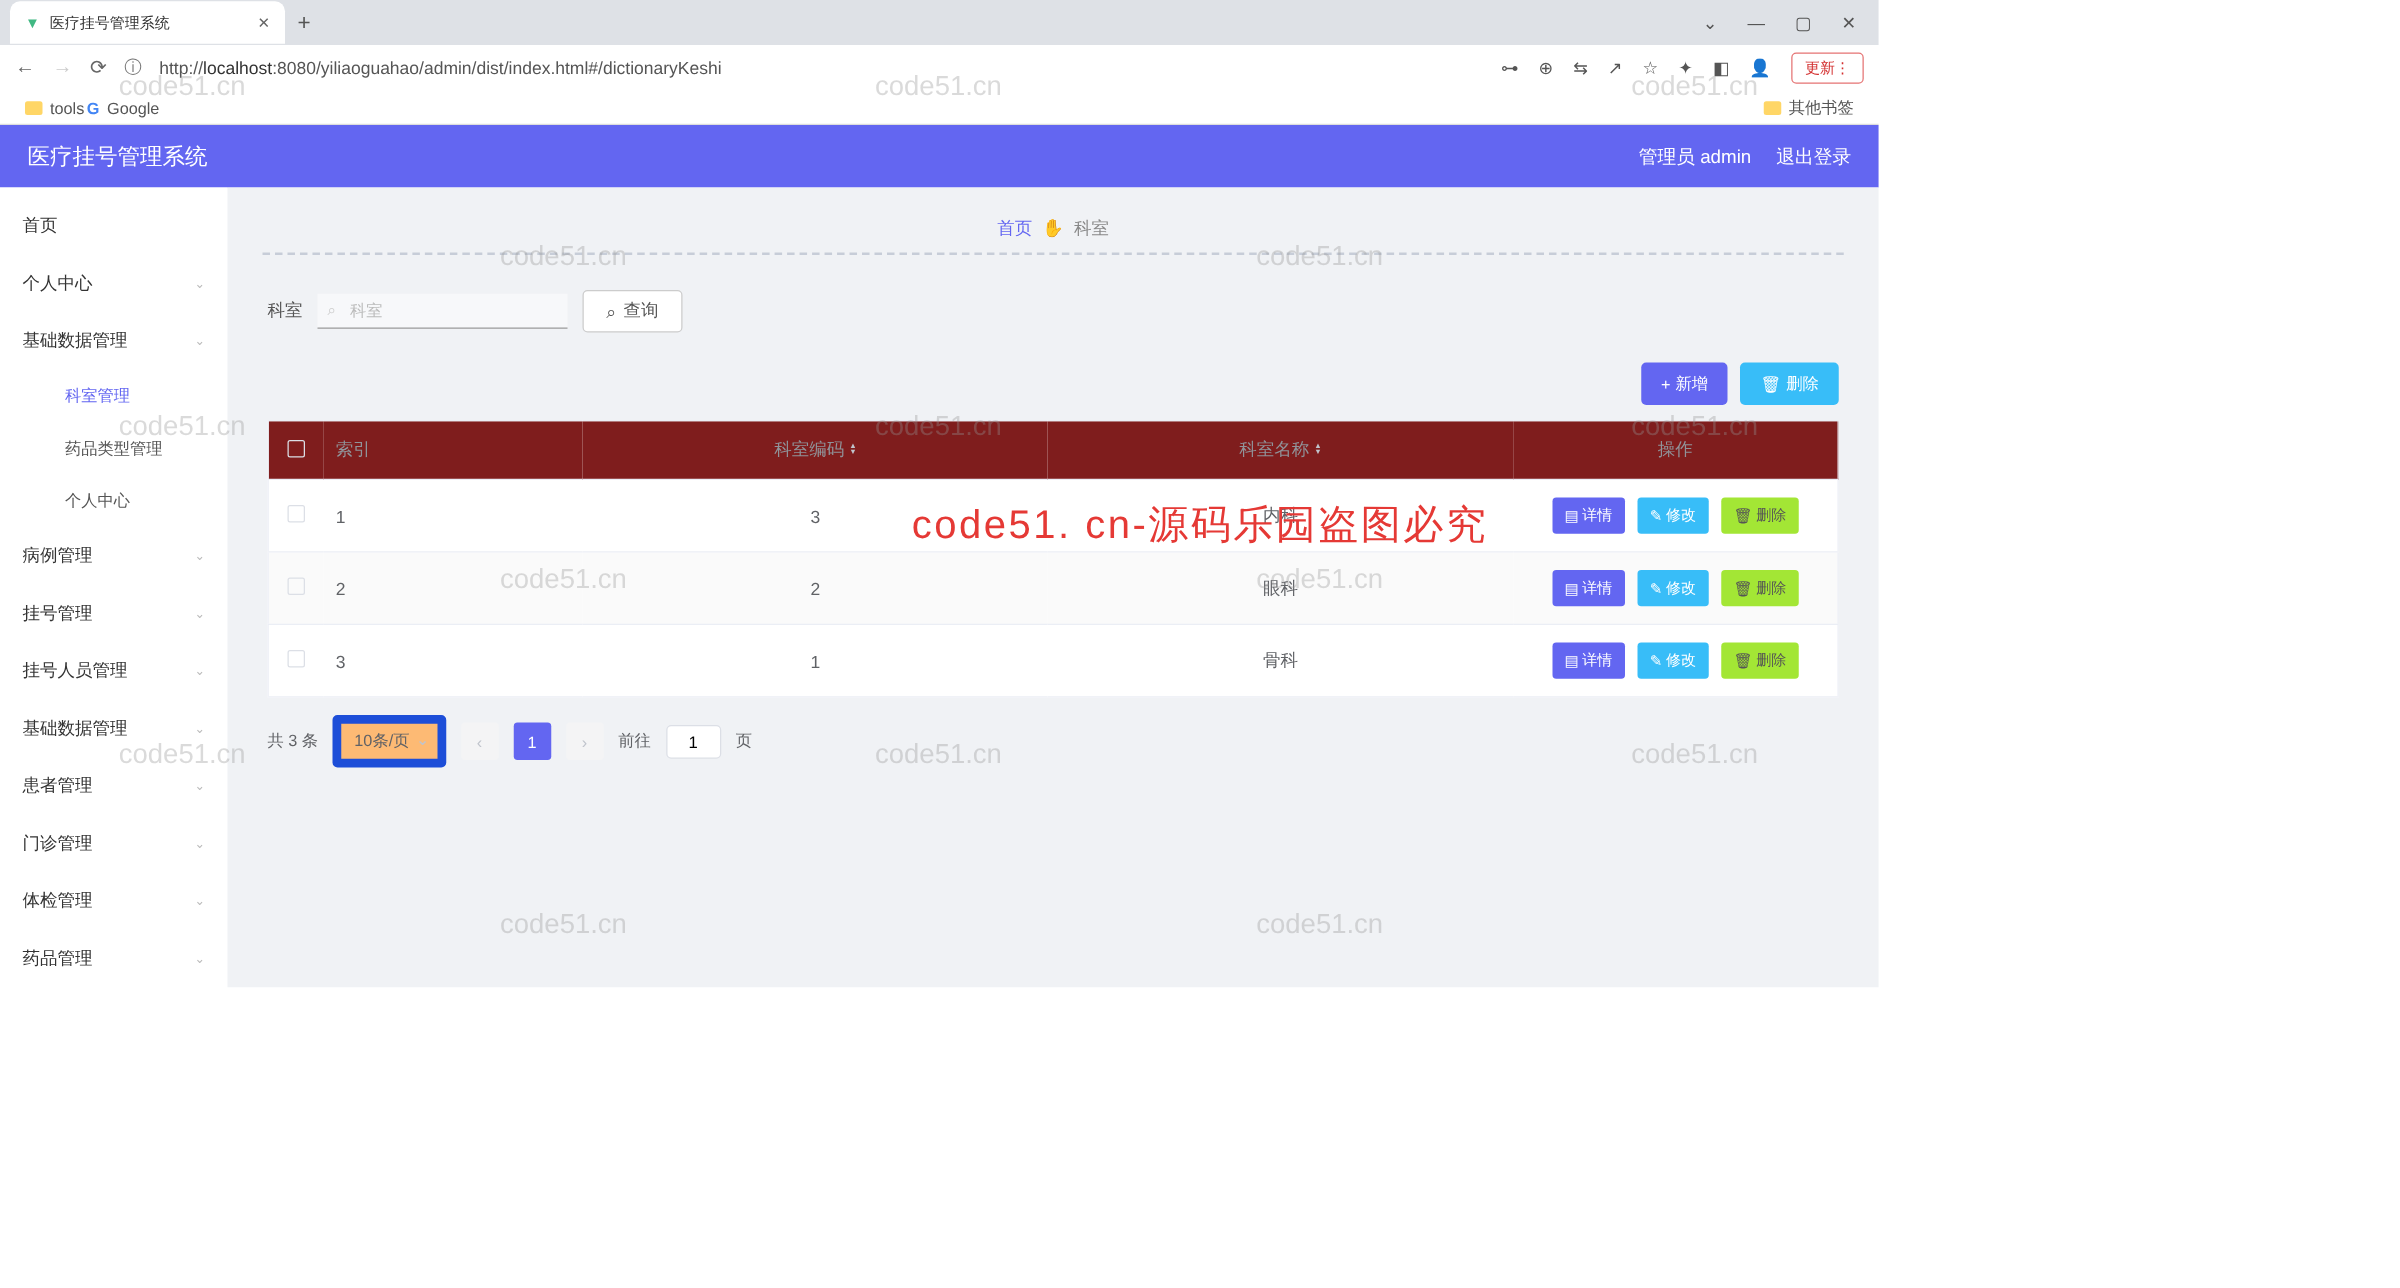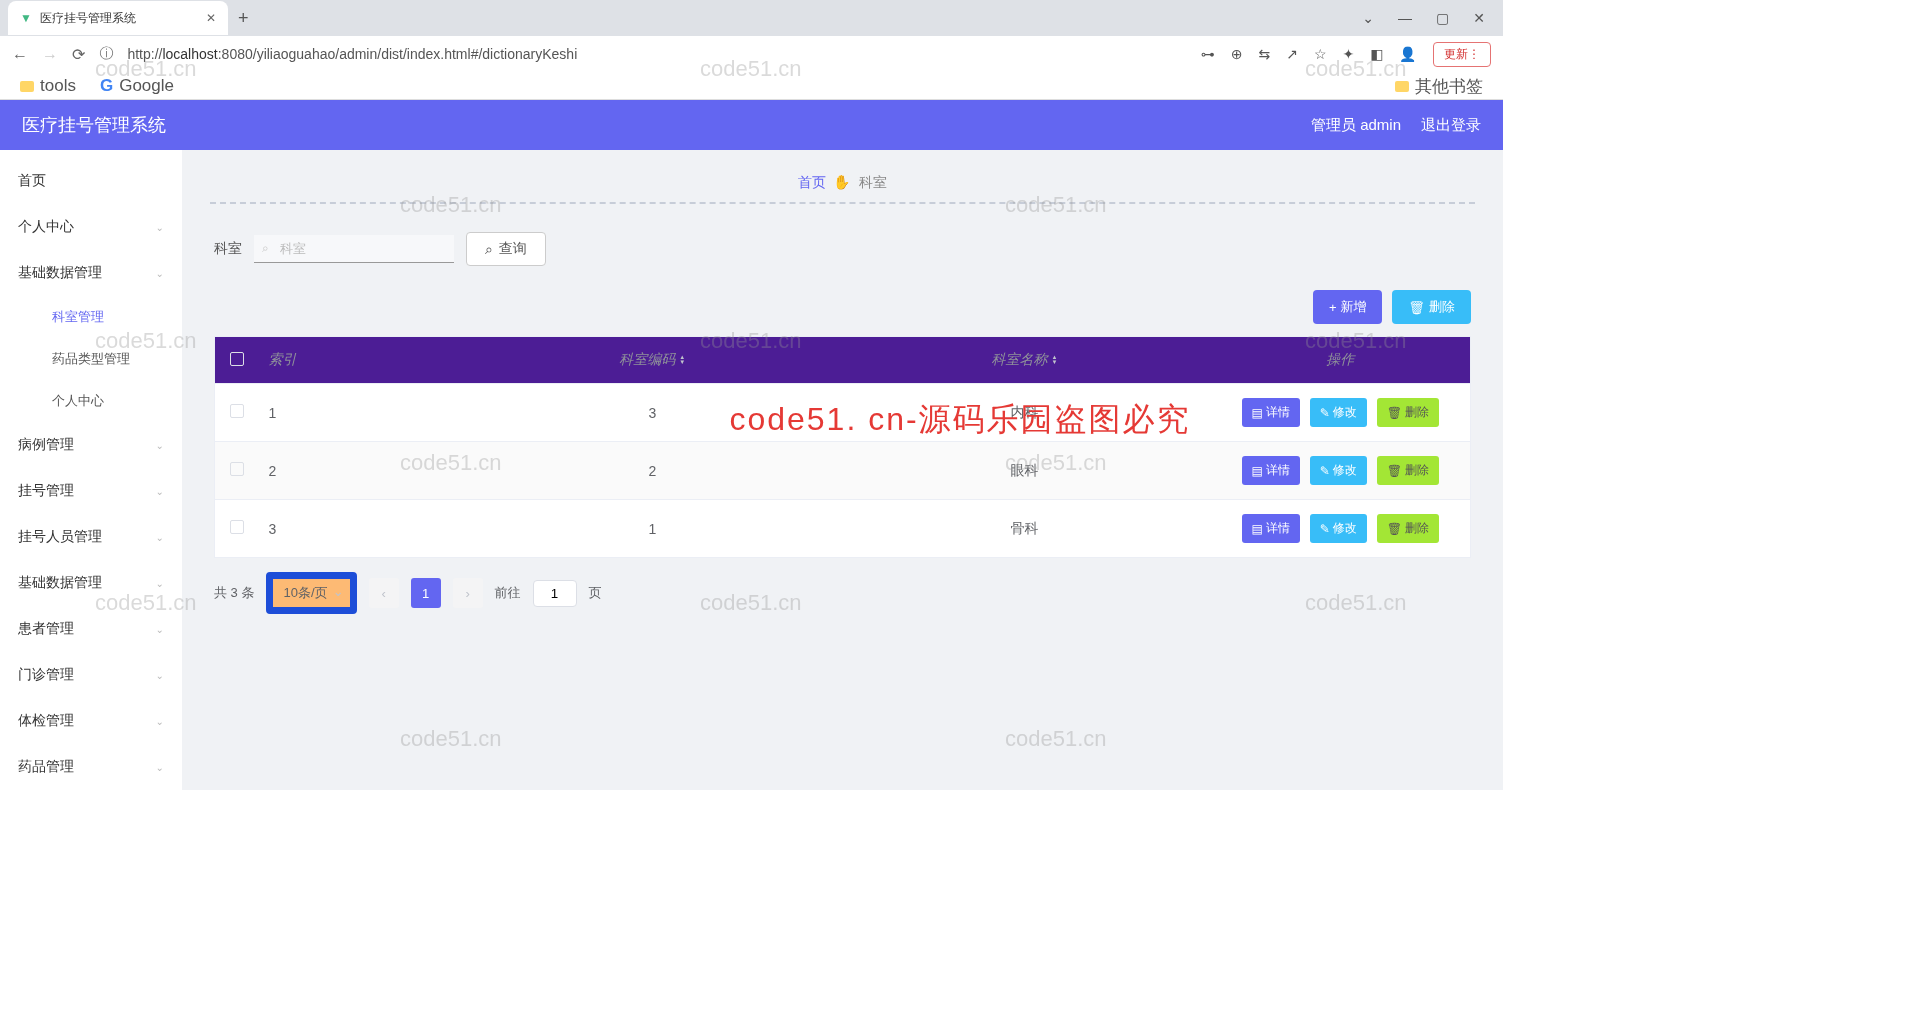--- a/index.html
+++ b/index.html
@@ -10,21 +10,21 @@
 .tab .vue-icon { color: #41b883; font-weight: bold; }
 .tab .close { margin-left: auto; color: #666; }
 .new-tab { margin-left: 10px; font-size: 18px; color: #555; }
 .win-controls { margin-left: auto; display: flex; gap: 24px; padding-right: 18px; color: #555; font-size: 14px; }
 .addr-bar { height: 36px; display: flex; align-items: center; padding: 0 12px; gap: 14px; background: #fff; }
 .nav-arrow { color: #666; font-size: 16px; }
 .url { font-size: 14px; color: #555; }
 .url .host { color: #333; font-weight: 500; }
 .url-icons { margin-left: auto; display: flex; gap: 16px; color: #555; align-items: center; }
 .update-btn { border: 1px solid #e57373; color: #d32f2f; padding: 3px 10px; border-radius: 4px; font-size: 12px; display: flex; align-items: center; gap: 0; }
-.bookmarks { height: 28px; display: flex; align-items: center; padding: 0 20px; gap: 24px; font-size: 17px; color: #555; }
+.bookmarks { height: 28px; display: flex; align-items: center; padding: 0 20px; gap: 2px; font-size: 13px; color: #555; }
 .bm-item { display: flex; align-items: center; gap: 6px; }
 .folder-icon { width: 14px; height: 11px; background: #ffd666; border-radius: 2px; }
 .g-icon { color: #4285f4; font-weight: bold; }
 .bm-right { margin-left: auto; padding-left: 20px; }
 
 .app-header { height: 50px; background: #6366f1; color: #fff; display: flex; align-items: center; padding: 0 22px; }
 .app-title { font-size: 18px; font-weight: 500; }
 .header-right { margin-left: auto; display: flex; gap: 20px; font-size: 15px; }
 
 .app-body { display: flex; }
@@ -48,21 +48,21 @@
 .search-input::placeholder { color: #bbb; }
 .query-btn { border: 1px solid #ccc; background: #fff; padding: 7px 18px; border-radius: 4px; font-size: 14px; color: #555; cursor: pointer; display: flex; align-items: center; gap: 6px; }
 
 .action-row { display: flex; justify-content: flex-end; gap: 10px; margin-bottom: 12px; }
 .btn { padding: 8px 16px; border-radius: 4px; font-size: 13px; color: #fff; border: none; cursor: pointer; display: inline-flex; align-items: center; gap: 4px; }
 .btn-primary { background: #6366f1; }
 .btn-info { background: #38bdf8; }
 
 .table { width: 100%; background: #fff; border: 1px solid #ebeef5; border-collapse: collapse; }
 .table th, .table td { padding: 14px 10px; border-bottom: 1px solid #ebeef5; text-align: left; font-size: 14px; color: #606266; }
-.table th { background: #4c1d95; font-weight: 500; color: #909399; font-style: italic; }
+.table th { background: #7f1d1d; font-weight: 500; color: #909399; }
 .table th.center, .table td.center { text-align: center; }
 .table tr.alt { background: #fafafa; }
 .checkbox { width: 14px; height: 14px; border: 1px solid #dcdfe6; border-radius: 2px; display: inline-block; }
 .sort-caret { display: inline-flex; flex-direction: column; font-size: 6px; line-height: 5px; margin-left: 4px; color: #c0c4cc; vertical-align: middle; }
 .row-btn { padding: 6px 10px; font-size: 12px; border-radius: 3px; color: #fff; border: none; margin: 0 3px; cursor: pointer; display: inline-flex; align-items: center; gap: 3px; }
 .row-btn.detail { background: #6366f1; }
 .row-btn.edit { background: #38bdf8; }
 .row-btn.delete { background: #a3e635; color: #555; }
 
 .pagination { display: flex; align-items: center; gap: 12px; margin-top: 14px; font-size: 13px; color: #606266; }

